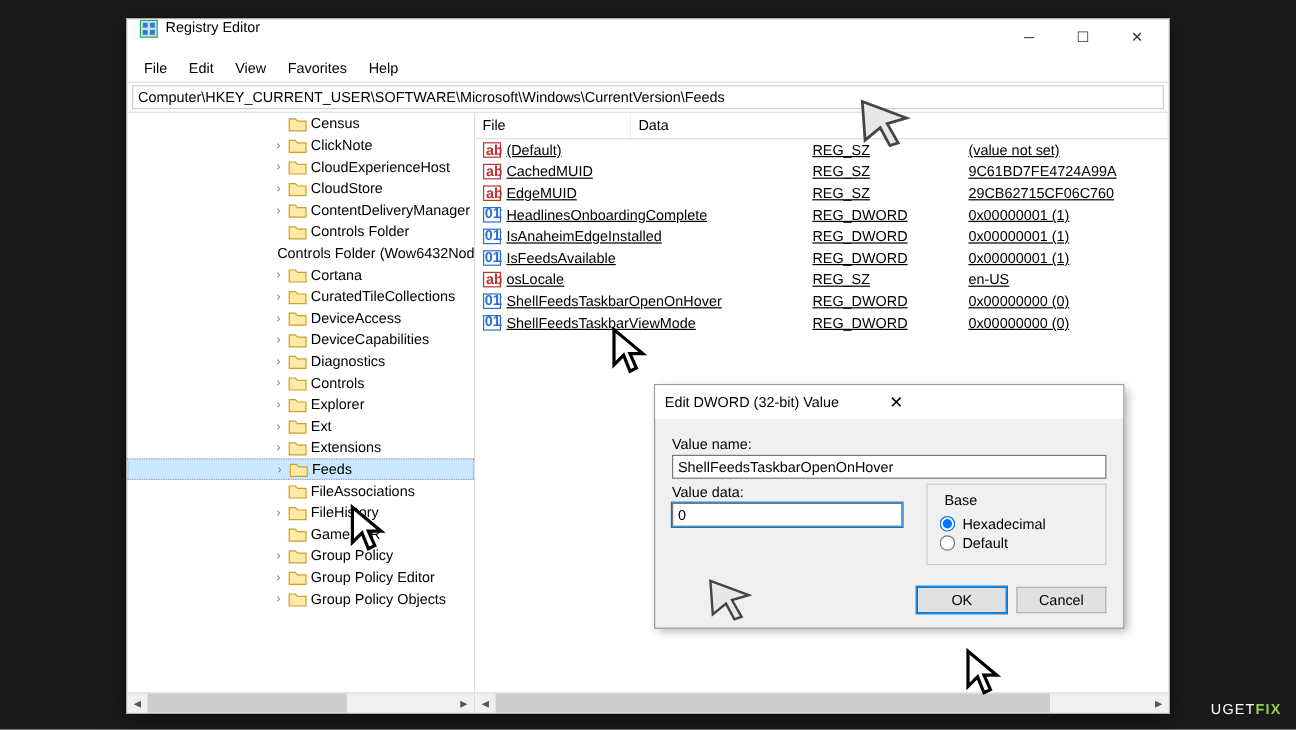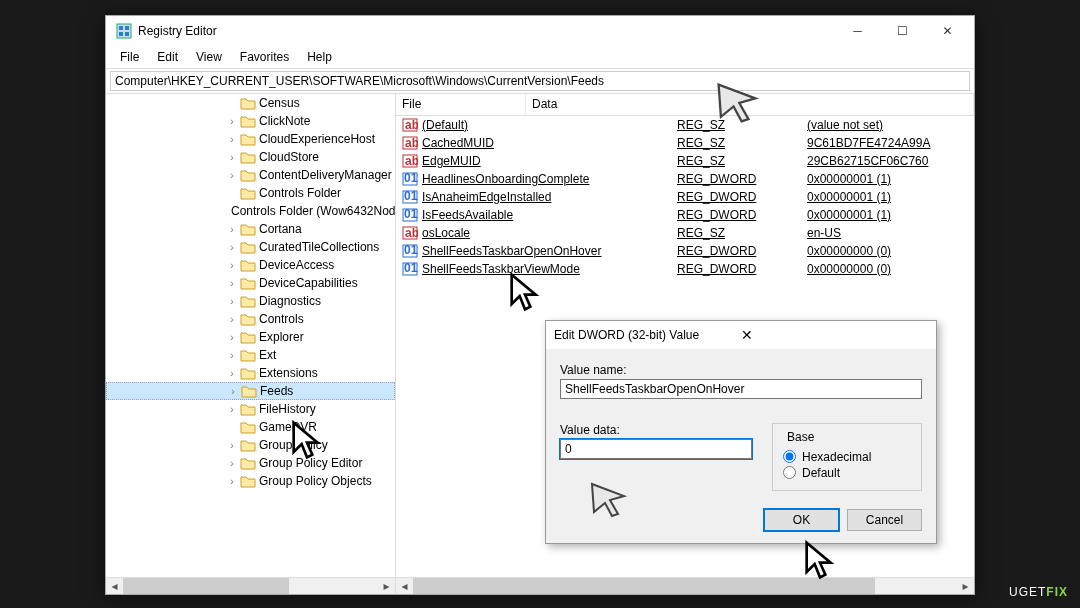--- a/index.html
+++ b/index.html
@@ -1,18 +1,18 @@
 <!DOCTYPE html>
 <html><head>
 <meta charset="utf-8">
 <style>
 * { box-sizing: border-box; margin: 0; padding: 0; font-family: "Segoe UI", Tahoma, sans-serif; font-size: 12px; }
 body { background: #1a1a1a; width: 1080px; height: 608px; position: relative; overflow: hidden; }
 .window { position: absolute; left: 105px; top: 15px; width: 870px; height: 580px; background: #fff; border: 1px solid #aaa; box-shadow: 0 4px 20px rgba(0,0,0,.5); display: flex; flex-direction: column; }
-.titlebar { display: flex; align-items: center; height: 30px; padding: 0 4px; }
+.titlebar { display: flex; height: 30px; padding: 0 4px; }
 .titlebar .icon { width: 16px; height: 16px; margin: 0 6px; }
 .titlebar .title { flex: 1; font-size: 12px; }
 .winbtn { width: 45px; height: 30px; display: flex; align-items: center; justify-content: center; color: #333; }
 .menubar { display: flex; gap: 2px; padding: 2px 6px; border-bottom: 1px solid #ddd; }
 .menubar span { padding: 2px 8px; }
 .address { border: 1px solid #ccc; margin: 2px 4px; padding: 2px 4px; font-size: 12px; white-space: nowrap; overflow: hidden; }
 .content { flex: 1; display: flex; border-top: 1px solid #ddd; overflow: hidden; position: relative; }
 .tree { width: 290px; border-right: 1px solid #ddd; overflow: hidden; position: relative; }
 .tree-inner { position: absolute; left: 0; top: 0; right: 0; bottom: 17px; overflow: hidden; }
 .tree-row { display: flex; align-items: center; height: 18px; padding-left: 120px; white-space: nowrap; }
@@ -37,21 +37,21 @@
 .dialog .dtitle { display: flex; align-items: center; padding: 6px 8px; background: #fff; }
 .dialog .dtitle span { flex: 1; }
 .dialog .dbody { padding: 10px 14px; }
 .dialog label { display: block; margin: 4px 0 2px; }
 .dialog input[type=text] { width: 100%; padding: 2px 4px; border: 1px solid #777; background: #fff; font-size: 12px; }
 .dialog .focused { border: 1px solid #0078d7; outline: 1px solid #0078d7; }
 .fieldset { border: 1px solid #ccc; padding: 6px 10px 8px; margin-top: 4px; }
 .fieldset .legend { font-size: 12px; background: #f0f0f0; padding: 0 4px; margin-top: -14px; margin-bottom: 4px; display: inline-block; }
 .radio-row { display: flex; align-items: flex-start; margin: 2px 0; }
 .radio-row input { margin-right: 6px; }
-.row2 { display: flex; gap: 20px; margin-top: 20px; }
+.row2 { display: flex; gap: 20px; margin-top: 0; }
 .row2 > div:first-child { flex: 1; }
 .dbuttons { display: flex; justify-content: flex-end; gap: 8px; padding: 8px 14px 12px; }
 .dbuttons button { width: 75px; height: 22px; border: 1px solid #adadad; background: #e1e1e1; }
 .dbuttons button.default { border: 1px solid #0078d7; outline: 1px solid #0078d7; }
 .cursor-overlay { position: absolute; pointer-events: none; }
 .watermark { position: absolute; right: 12px; bottom: 8px; color: #fff; font-size: 16px; font-weight: 300; letter-spacing: 1px; }
 .watermark b { color: #8fd14f; font-weight: 600; }
 .pointer-arrow { position: absolute; pointer-events: none; }
 </style>
 </head>
@@ -196,20 +196,27 @@
             <span>Extensions</span>
           </div>
           <div class="tree-row sel">
             <span class="exp">›</span>
             <svg class="fold" viewBox="0 0 16 14">
               <path d="M1 3 L6 3 L8 5 L15 5 L15 13 L1 13 Z" fill="#ffe9a6" stroke="#c9a227"></path>
             </svg>
             <span>Feeds</span>
           </div>
           <div class="tree-row">
+            <span class="exp"></span>
+            <svg class="fold" viewBox="0 0 16 14">
+              <path d="M1 3 L6 3 L8 5 L15 5 L15 13 L1 13 Z" fill="#ffe9a6" stroke="#c9a227"></path>
+            </svg>
+            <span>FileAssociations</span>
+          </div>
+          <div class="tree-row">
             <span class="exp">›</span>
             <svg class="fold" viewBox="0 0 16 14">
               <path d="M1 3 L6 3 L8 5 L15 5 L15 13 L1 13 Z" fill="#ffe9a6" stroke="#c9a227"></path>
             </svg>
             <span>FileHistory</span>
           </div>
           <div class="tree-row">
             <span class="exp"></span>
             <svg class="fold" viewBox="0 0 16 14">
               <path d="M1 3 L6 3 L8 5 L15 5 L15 13 L1 13 Z" fill="#ffe9a6" stroke="#c9a227"></path>

